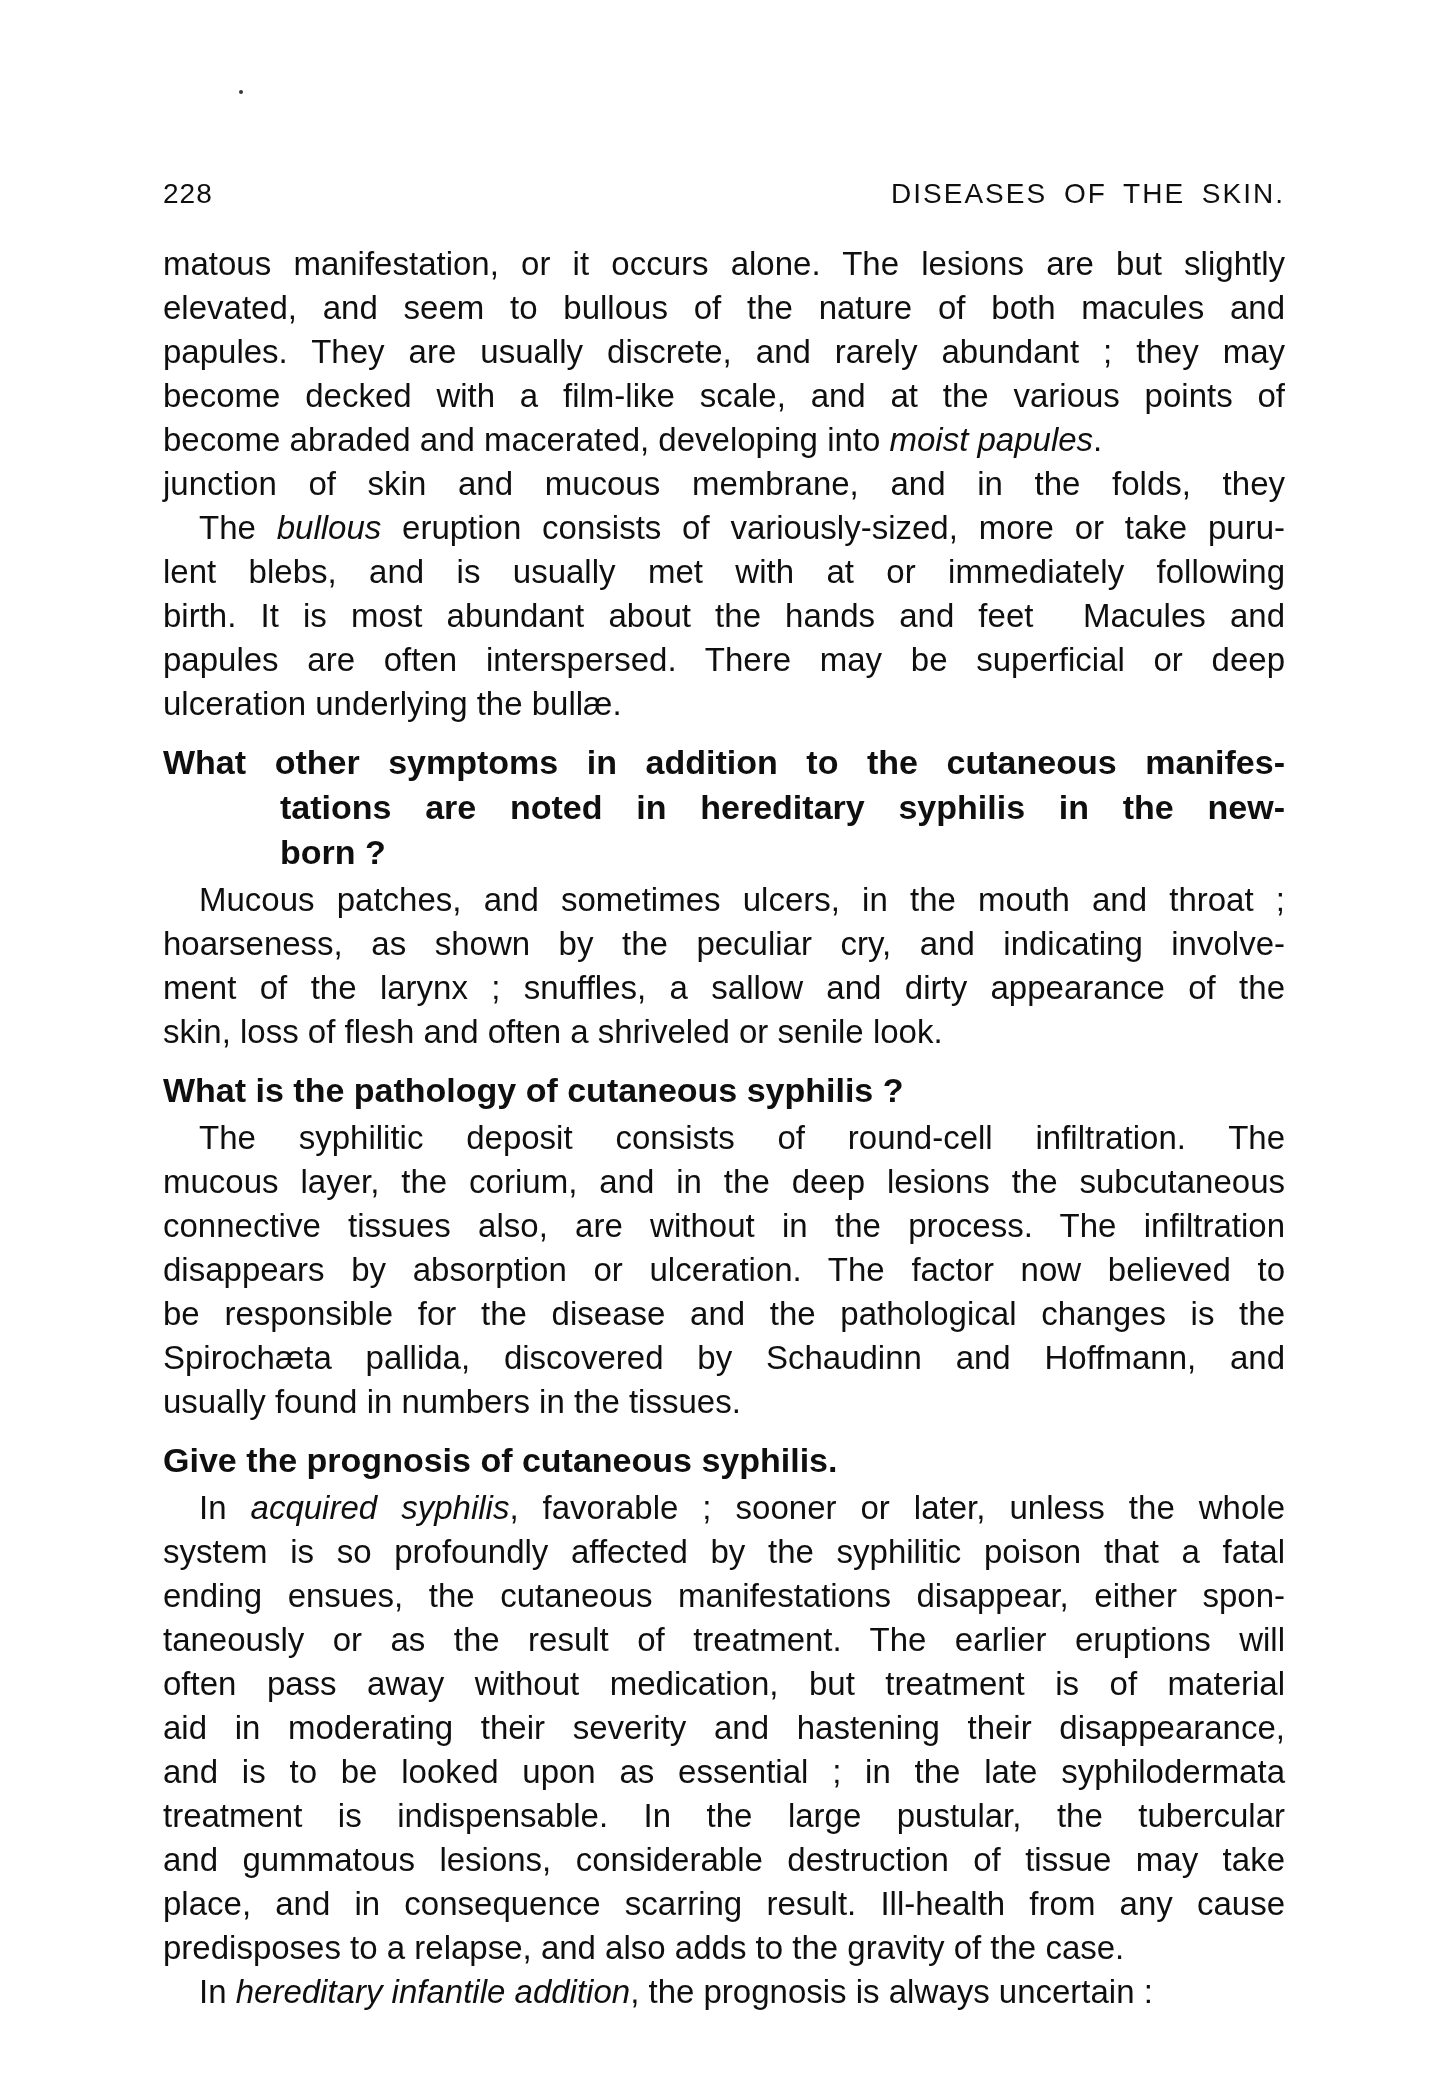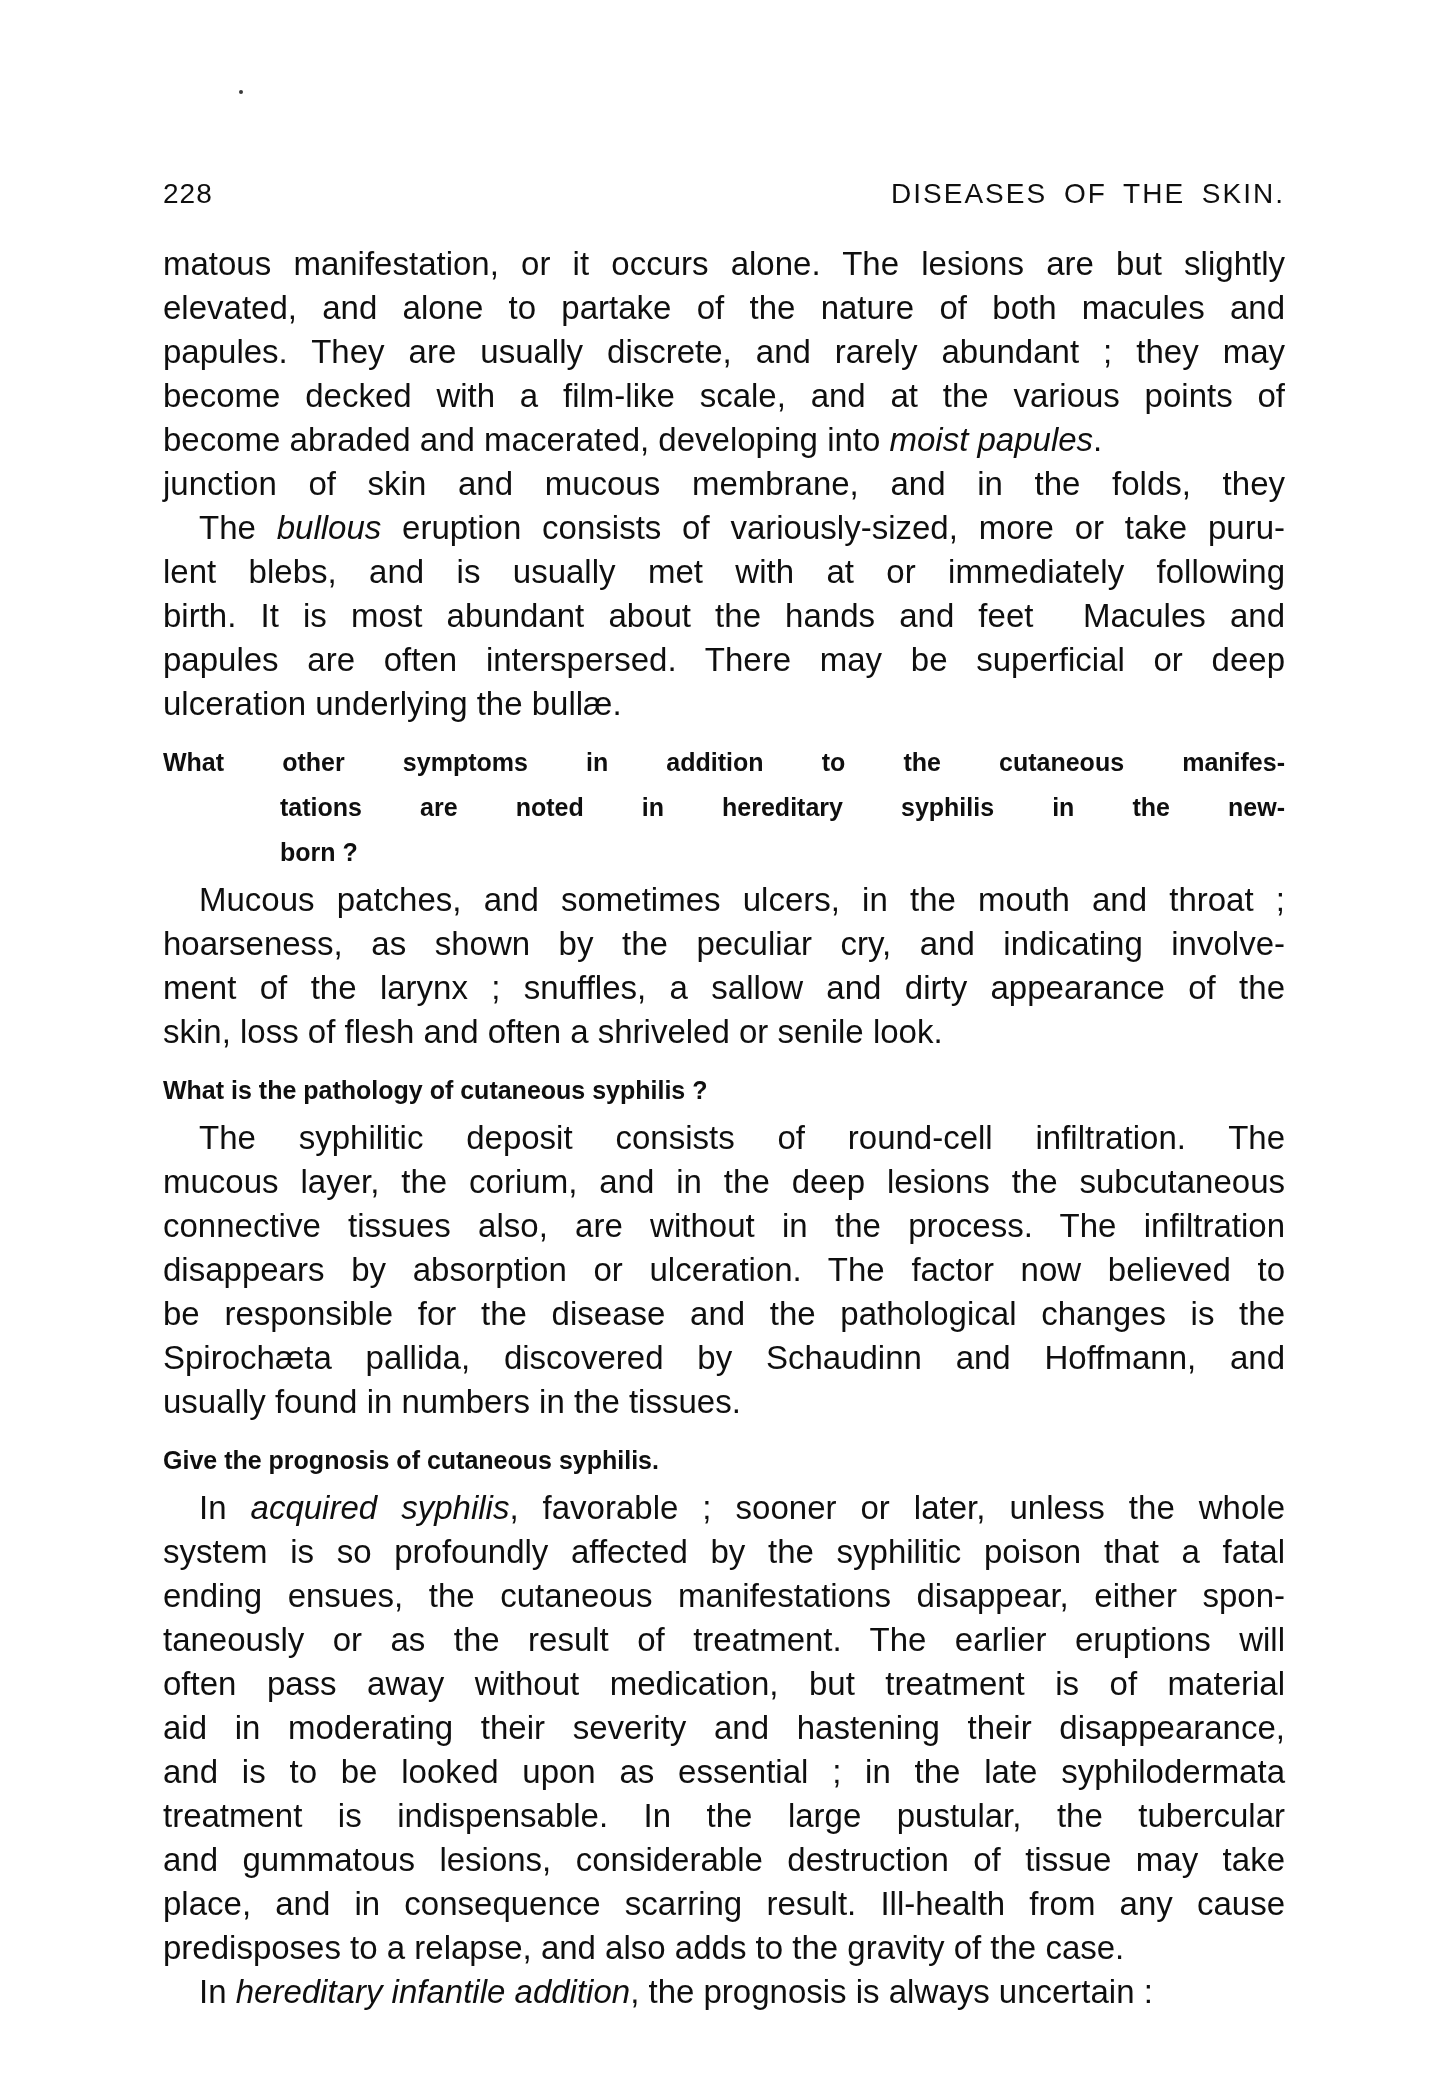--- a/index.html
+++ b/index.html
@@ -55,21 +55,21 @@
     text-align-last: justify;
     white-space: normal;
   }
   .para .line.last,
   .heading .line.last {
     text-align-last: left;
   }
   .para.indent .line.first { text-indent: 36px; }
   .heading {
     font-weight: bold;
-    font-size: 25px;
+    font-size: 34px;
     margin-top: 14px;
     margin-bottom: 3px;
   }
   .heading .line { line-height: 45px; }
   .heading .line { margin-left: 117px; }
   .heading .line.first { margin-left: 0; }
   .speck {
     position: absolute;
     width: 4px;
     height: 4px;
@@ -87,21 +87,21 @@
   <span class="speck"></span>
 
   <div class="running-header">
     <span class="page-number">228</span>
     <span class="running-title">DISEASES OF THE SKIN.</span>
   </div>
 
   <div class="body-text">
     <div class="block para">
         <div class="line first"><span>matous manifestation, or it occurs alone.  The lesions are but slightly</span></div>
-        <div class="line"><span>elevated, and alone to partake of the nature of both macules and</span></div>
+        <div class="line"><span>elevated, and seem to bullous of the nature of both macules and</span></div>
         <div class="line"><span>papules.  They are usually discrete, and rarely abundant ; they may</span></div>
         <div class="line"><span>become decked with a film-like scale, and at the various points of</span></div>
         <div class="line last"><span>become abraded and macerated, developing into </span><i>moist papules</i><span>.</span></div>
         <div class="line"><span>junction of skin and mucous membrane, and in the folds, they</span></div>
       </div>
     <div class="block para indent">
         <div class="line first"><span>The </span><i>bullous</i><span> eruption consists of variously-sized, more or take puru-</span></div>
         <div class="line"><span>lent blebs, and is usually met with at or immediately following</span></div>
         <div class="line"><span>birth.  It is most abundant about the hands and feet  Macules and</span></div>
         <div class="line"><span>papules are often interspersed.  There may be superficial or deep</span></div>

